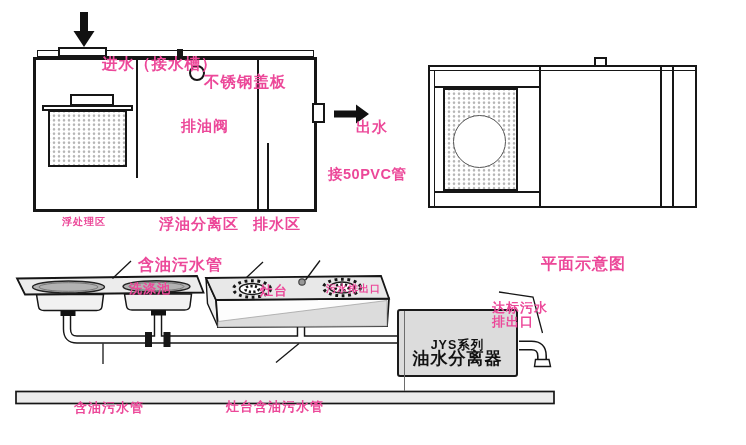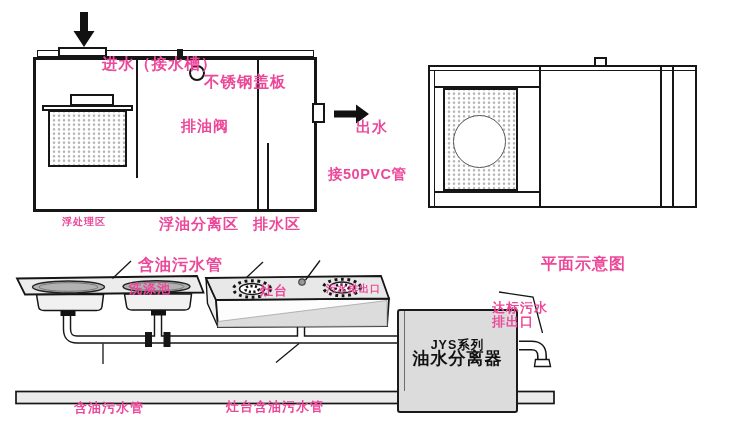--- a/index.html
+++ b/index.html
@@ -121,21 +121,21 @@
   <div class="line" style="left:435px;top:85.5px;width:105px;height:2px;"></div>
   <div class="line" style="left:435px;top:190.5px;width:105px;height:2px;"></div>
   <div class="line" style="left:539px;top:67px;width:2px;height:139px;"></div>
   <div class="line" style="left:660px;top:67px;width:2px;height:139px;"></div>
   <div class="line" style="left:671.5px;top:67px;width:2px;height:139px;"></div>
   <div class="boxed dots" style="left:443px;top:88px;width:75px;height:103px;border-width:2.2px;"></div>
   <div class="abs" style="left:453px;top:115px;width:53px;height:53px;border:1.6px solid #555;border-radius:50%;background:#fff;"></div>
   <div class="boxed" style="left:594px;top:57px;width:13px;height:10px;"></div>
   <div class="label" style="left:541px;top:219px;font-size:16px;">平面示意图</div>
 
-  <div class="sep-box" style="left:397px;top:309px;width:121px;height:104px;">
+  <div class="sep-box" style="left:397px;top:309px;width:121px;height:68px;">
     <div style="margin-top:28px;font-size:12.5px;line-height:13px;letter-spacing:1px;">JYS系列</div>
     <div style="font-size:17px;line-height:13px;letter-spacing:1px;">油水分离器</div>
   </div>
   <div class="line" style="left:404px;top:311px;width:1.2px;height:80px;background:#6d6d6d;"></div>
 
   <div class="label" style="left:129px;top:246px;font-size:13px;text-align:right;">洗涤池</div>
   <div class="label" style="left:260px;top:248px;font-size:13px;">灶台</div>
   <div class="label" style="left:326px;top:247px;font-size:10px;">污水排出口</div>
   <div class="label" style="left:74px;top:365px;font-size:13px;">含油污水管</div>
   <div class="label" style="left:226px;top:364px;font-size:13px;">灶台含油污水管</div>

